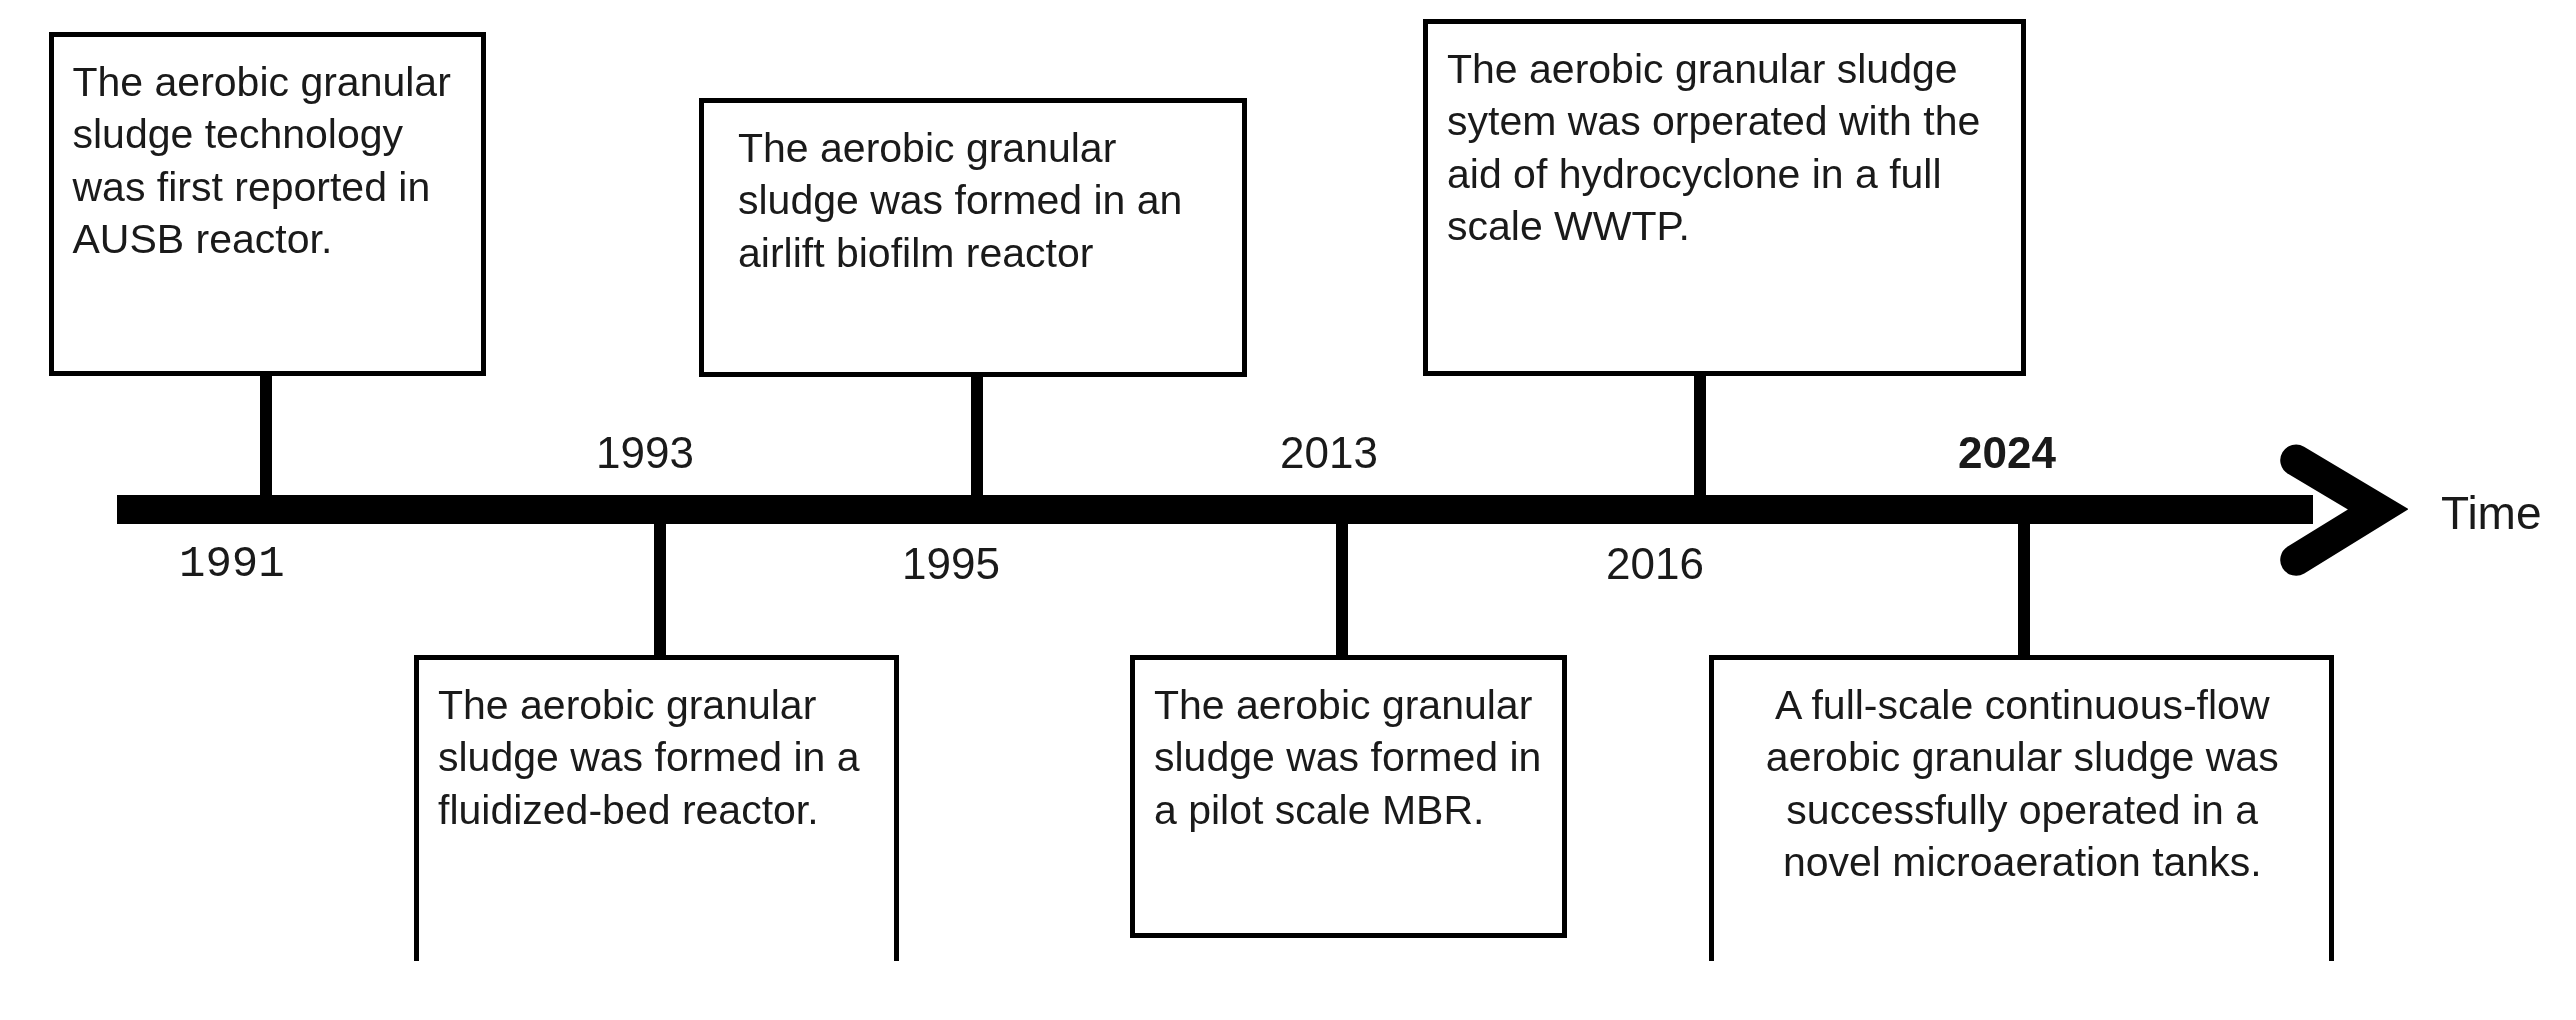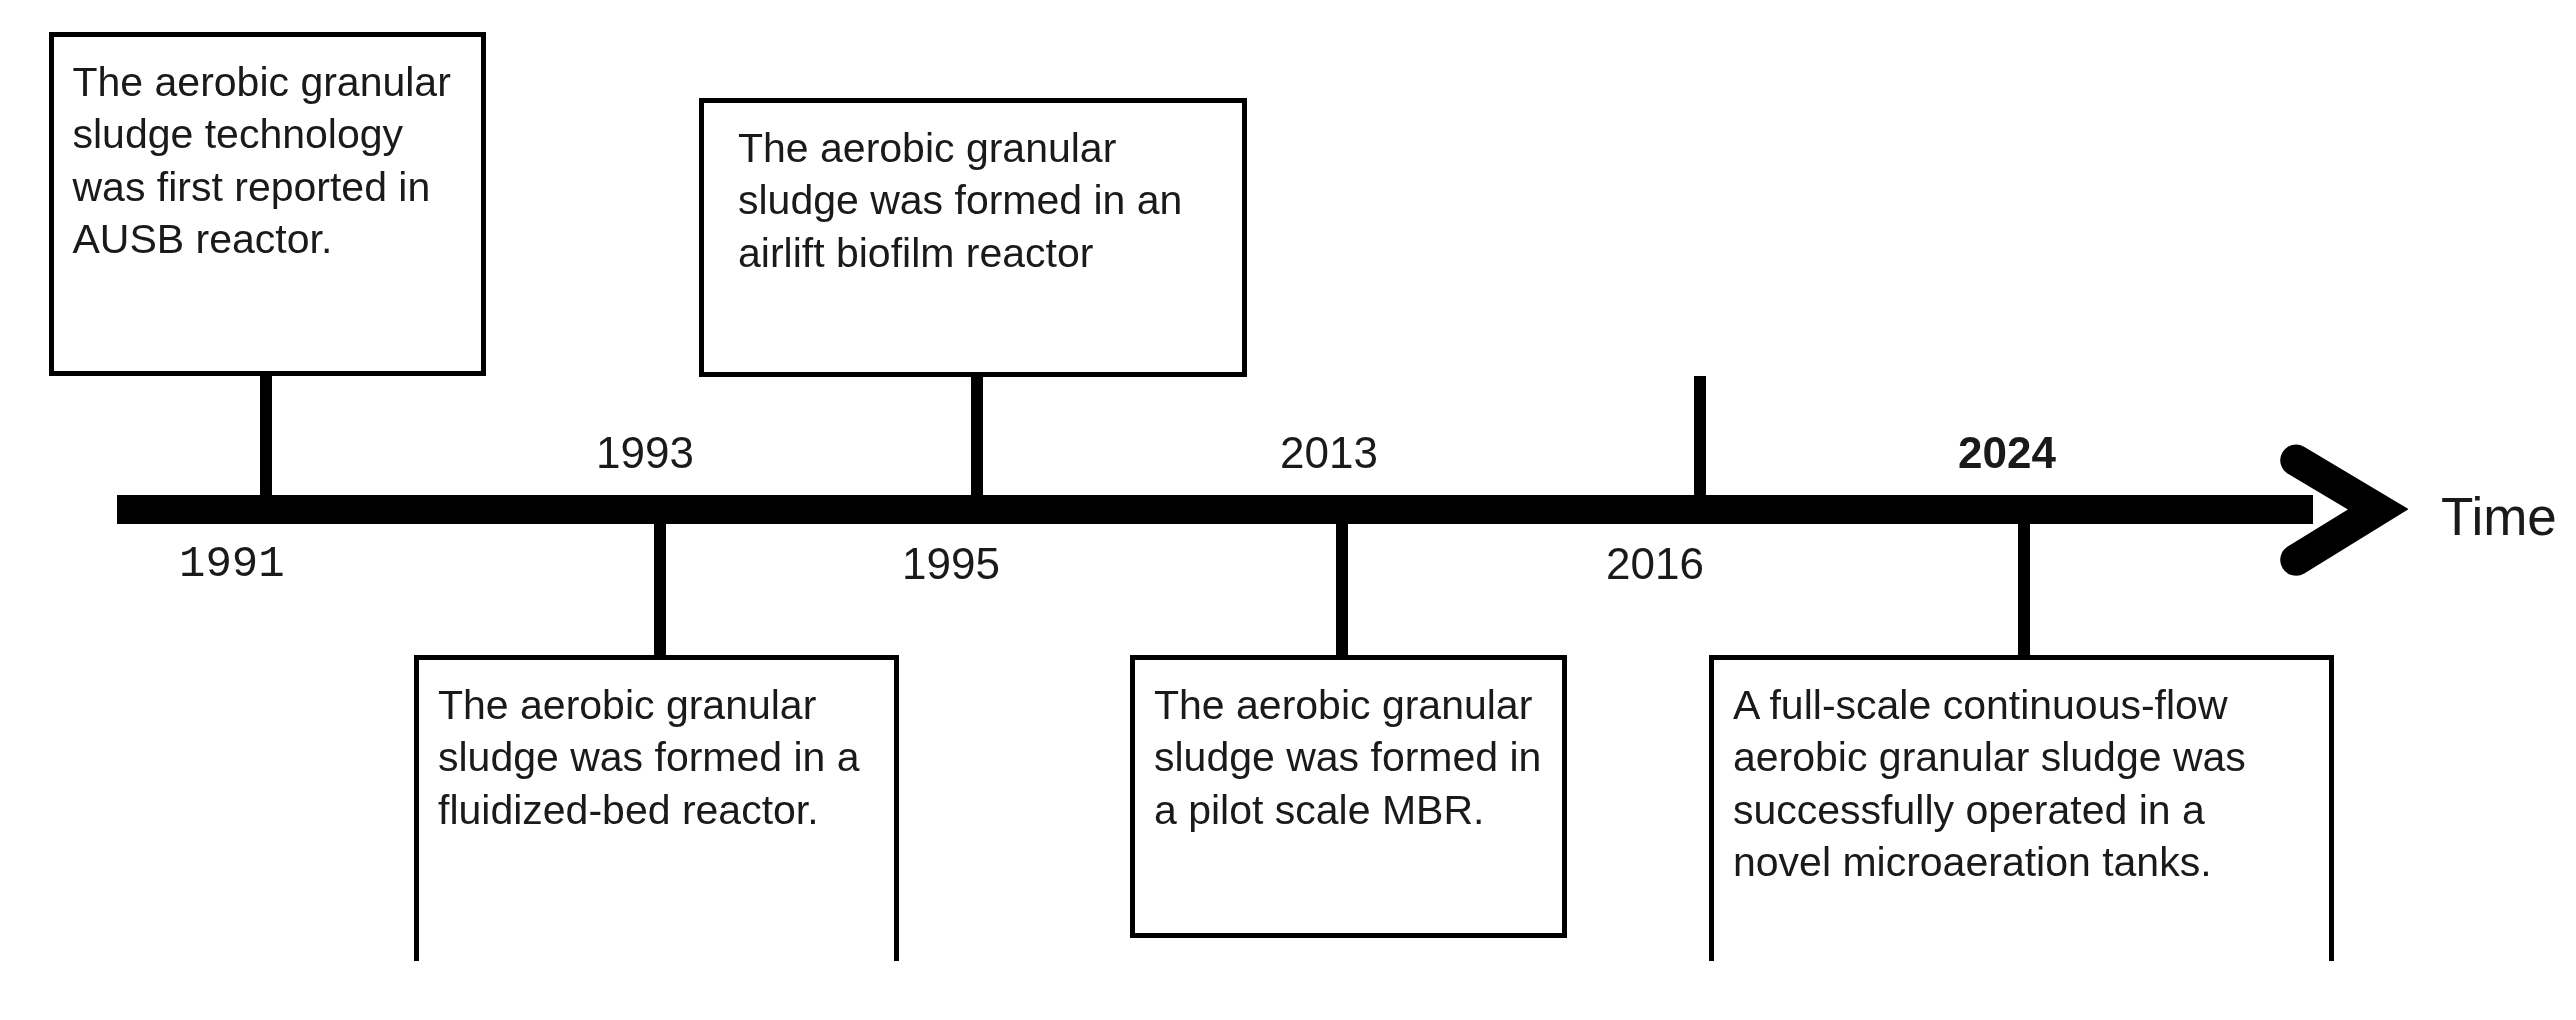--- a/index.html
+++ b/index.html
@@ -34,21 +34,21 @@
     left: 2244px;
     top: 441px;
     width: 140px;
     height: 140px;
     pointer-events: none;
   }
   .axis-label {
     position: absolute;
     left: 2417px;
     top: 486px;
-    font-size: 53px;
+    font-size: 46px;
     color: #1a1a1a;
     letter-spacing: 0px;
     white-space: nowrap;
   }
 
   
   .tick {
     position: absolute;
     width: 12.2px;
     background: #000000;
@@ -83,20 +83,23 @@
 <div id="canvas">
 
   <div class="event-box" style="left:24.5px; top:32px; width:437px; height:344px;">
     <span>The aerobic granular sludge technology was first reported in AUSB reactor.</span>
   </div>
 
   <div class="event-box" style="left:675px; top:98px; width:548px; height:279px;padding-left:34px;">
     <span>The aerobic granular sludge was formed in an airlift biofilm reactor</span>
   </div>
 
+  <div class="event-box" style="left:1399px; top:19px; width:603px; height:357px;">
+    <span>The aerobic granular sludge sytem was orperated with the aid of hydrocyclone in a full scale WWTP.</span>
+  </div>
 
   <div class="tick" style="left:236px; top:376px; height:122px;"></div>
   <div class="tick" style="left:947px; top:376px; height:122px;"></div>
   <div class="tick" style="left:1670px; top:376px; height:122px;"></div>
 
   <div class="year-label" style="left:572px; top:428px;">1993</div>
   <div class="year-label" style="left:1256px; top:428px;">2013</div>
   <div class="year-label" style="left:1934px; top:428px;font-weight:bold;">2024</div>
 
   <div class="axis-bar"></div>
@@ -116,18 +119,18 @@
   <div class="tick" style="left:1994px; top:523px; height:133px;"></div>
 
   <div class="event-box" style="left:1106px; top:655px; width:437px; height:283px;">
     <span>The aerobic granular sludge was formed in a pilot scale MBR.</span>
   </div>
 
   <div class="event-box" style="left:390px; top:655px; width:485px; height:346px;">
     <span>The aerobic granular sludge was formed in a fluidized-bed reactor.</span>
   </div>
 
-  <div class="event-box" style="left:1685px; top:655px; width:625px; height:346px;">
+  <div class="event-box" style="left:1685px; top:655px; width:625px; height:346px;text-align:center;">
     <span>A full-scale continuous-flow aerobic granular sludge was successfully operated in a novel microaeration tanks.</span>
   </div>
 
 </div>
 
 
 </body></html>

